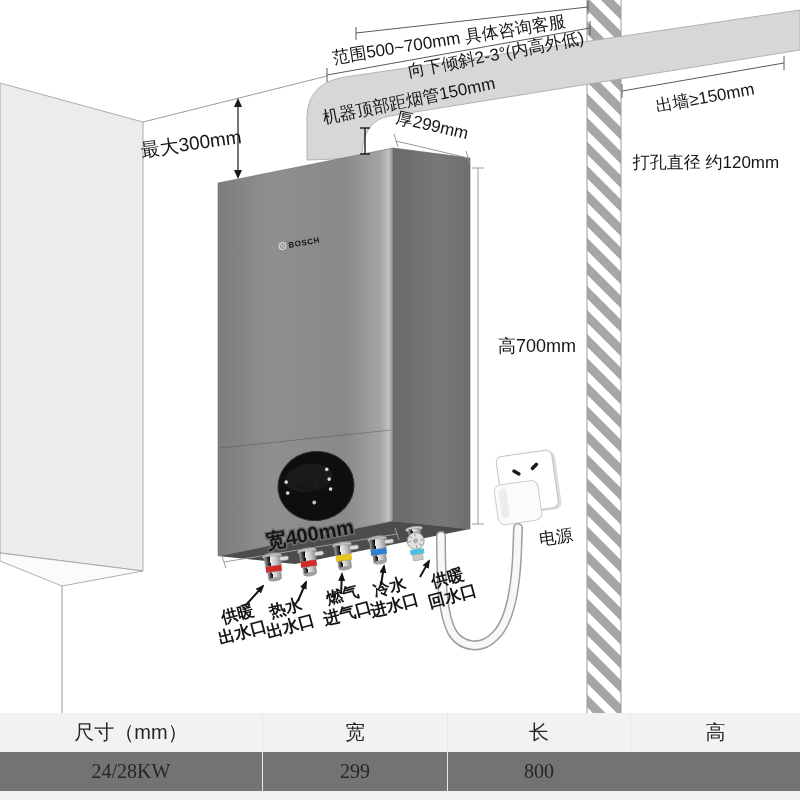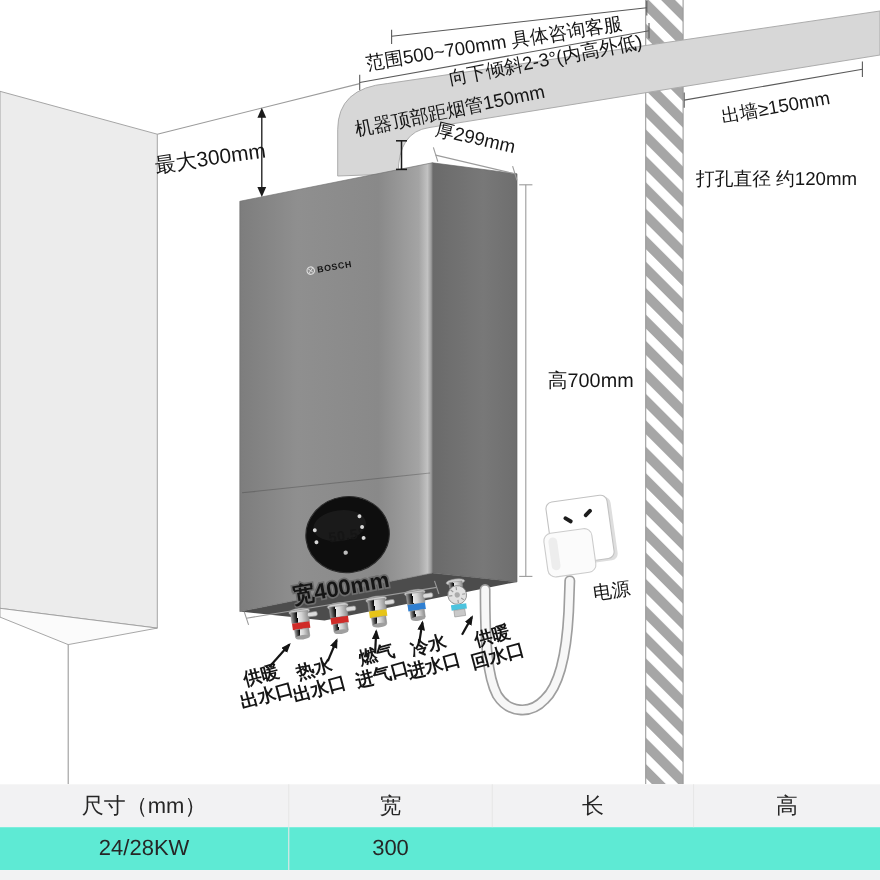--- a/index.html
+++ b/index.html
@@ -9,21 +9,21 @@
   svg text{font-family:"Liberation Sans",sans-serif;fill:#151515;}
   .dim-text{font-size:17px;}
   .dim-text-lg{font-size:19px;}
   .dim-line{stroke:#5a5a5a;stroke-width:1;fill:none;}
   .dim-line-light{stroke:#9b9b9b;stroke-width:1;fill:none;}
   .wall-line{stroke:#9b9b9b;stroke-width:1;fill:none;}
   
   .spec-table{position:absolute;left:0;top:713px;width:800px;height:87px;}
   .t-row{display:grid;grid-template-columns:262px 185px 183px 170px;width:800px;}
   .t-head{height:39px;background:#f2f2f3;}
-  .t-body{height:39px;background:#5eead4;}
+  .t-body{height:39px;background:#737373;font-family:Liberation Serif, serif;}
   .t-strip{height:9px;background:#f2f2f3;}
   .t-cell{display:flex;align-items:center;justify-content:center;
           font-size:20px;color:#262626;}
   .t-row .t-cell + .t-cell{border-left:1px solid #e7e7e7;}
 </style>
 </head>
 <body>
 
 <div class="page">
 
@@ -255,18 +255,19 @@
 
 <div class="spec-table">
   <div class="t-row t-head">
     <div class="t-cell">尺寸（mm）</div>
     <div class="t-cell">宽</div>
     <div class="t-cell">长</div>
     <div class="t-cell">高</div>
   </div>
   <div class="t-row t-body">
     <div class="t-cell">24/28KW</div>
-    <div class="t-cell">300</div>
+    <div class="t-cell">299</div>
+    <div class="t-cell">800</div>
   </div>
   <div class="t-strip"></div>
 </div>
 
 </div>
 
 </body></html>

